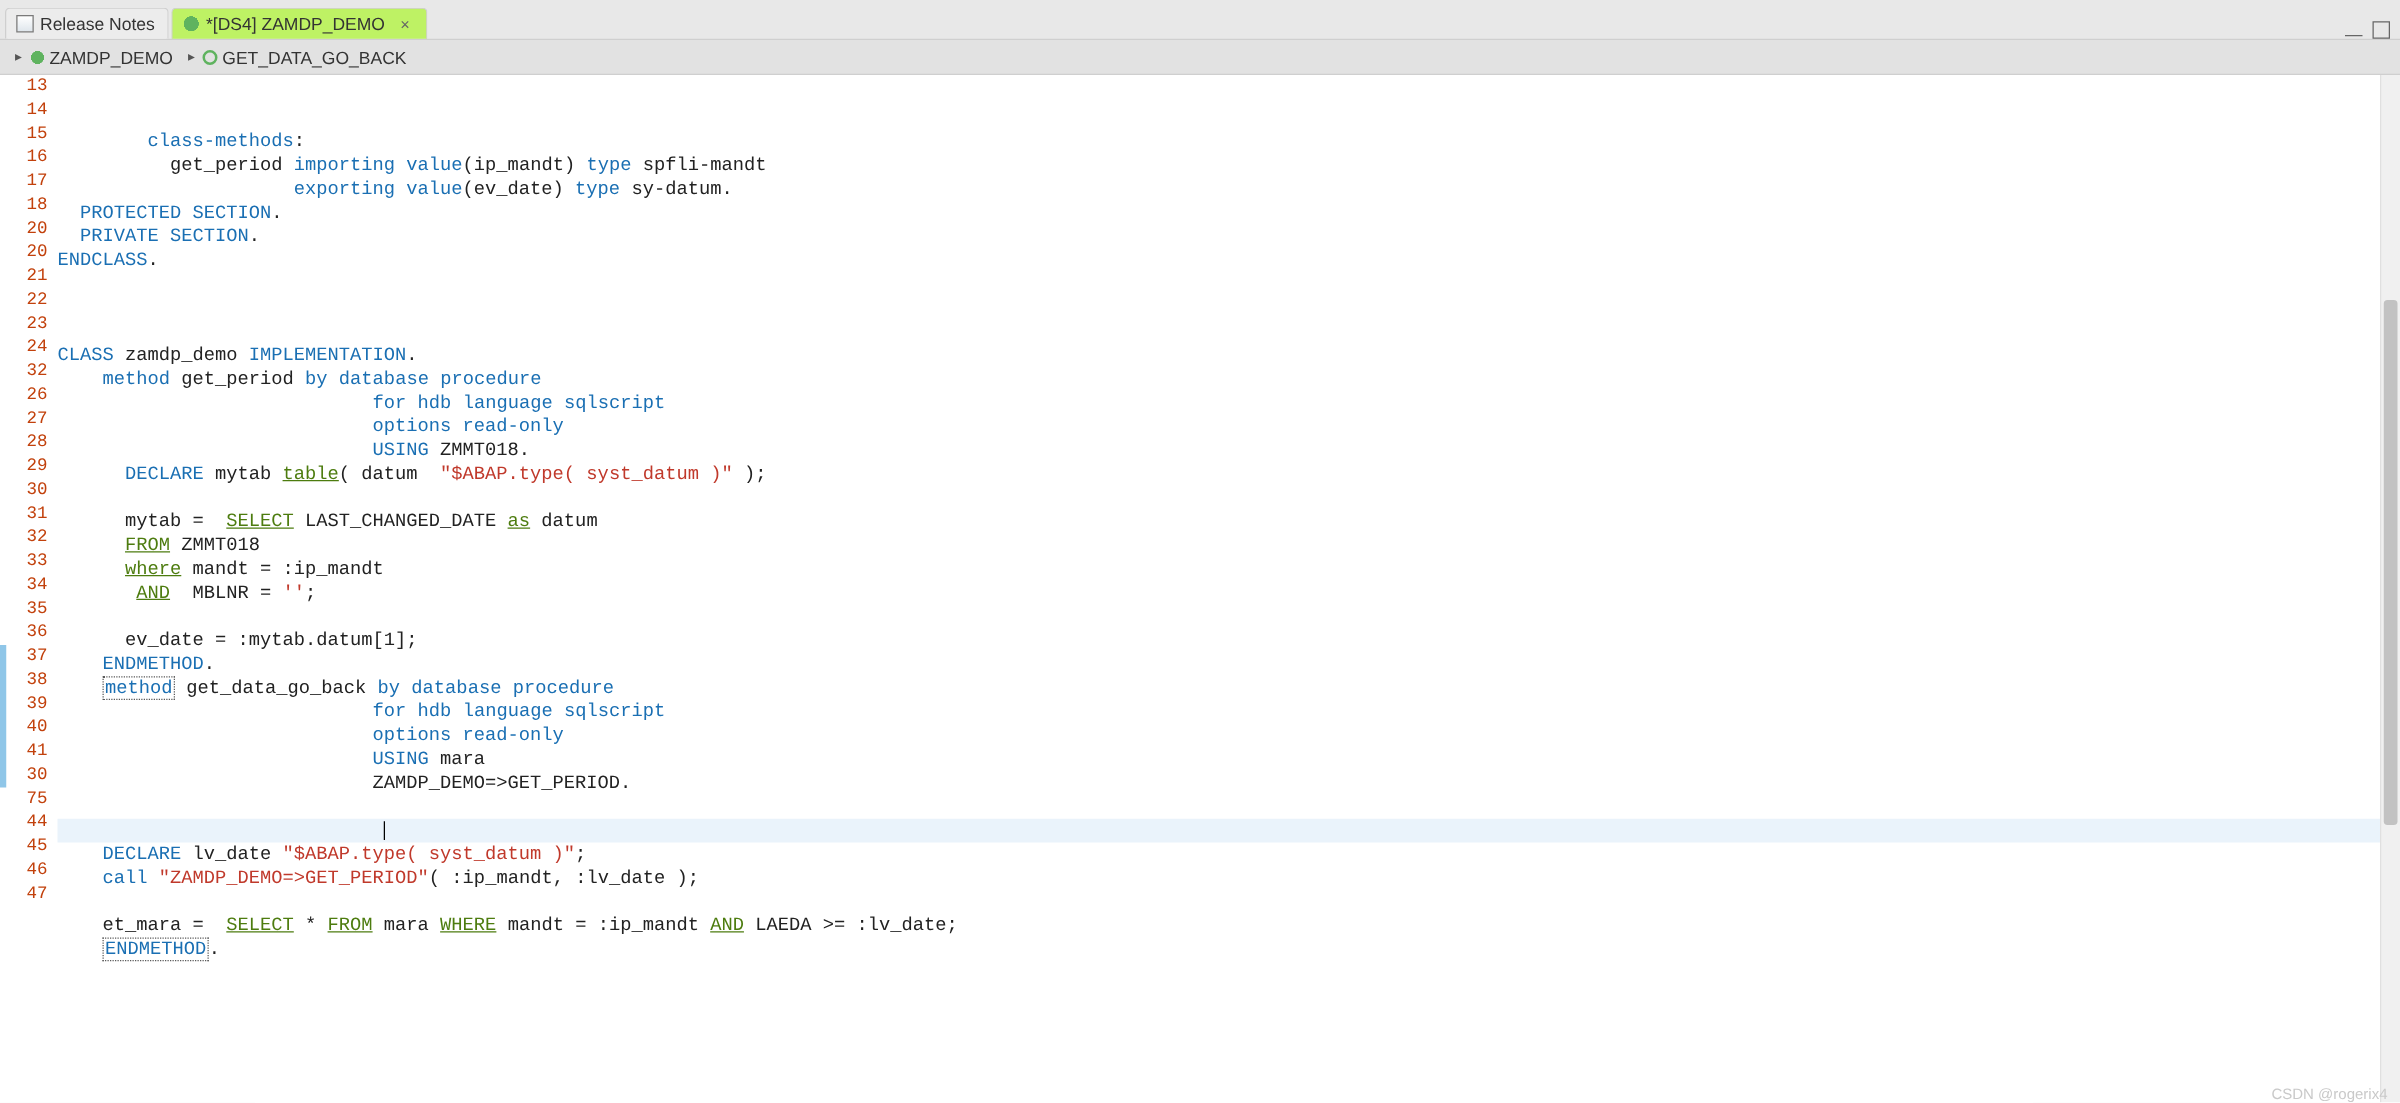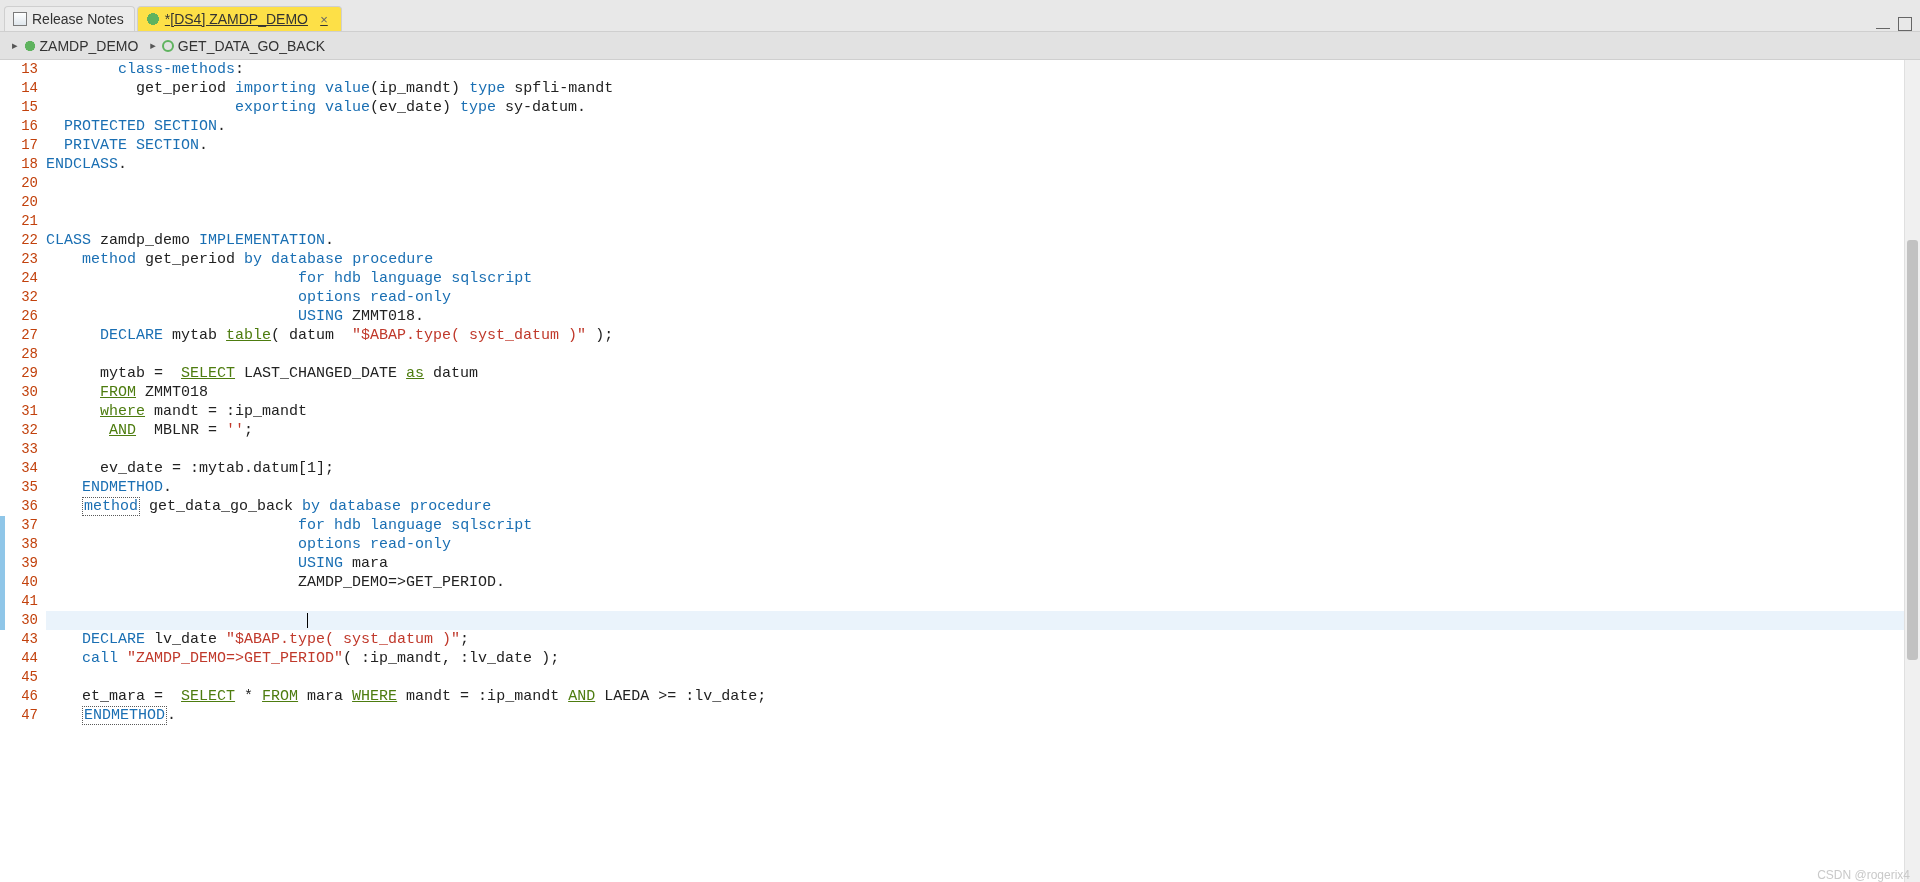--- a/index.html
+++ b/index.html
@@ -2,38 +2,38 @@
 <html><head>
 <meta charset="utf-8">
 <style>
   * { margin: 0; padding: 0; box-sizing: border-box; }
   html, body { height: 100%; font-family: "Segoe UI", Tahoma, sans-serif; font-size: 13px; background: #fff; color: #222; }
   .app { display: flex; flex-direction: column; width: 1920px; height: 882px; background: #f5f5f5; }
 
   
   .tabbar { display: flex; align-items: flex-end; height: 32px; background: #e8e8e8; border-bottom: 1px solid #cfcfcf; padding-left: 4px; }
   .tab { display: flex; align-items: center; gap: 5px; padding: 4px 10px 4px 8px; background: #ececec; border: 1px solid #cfcfcf; border-bottom: none; border-radius: 4px 4px 0 0; margin-right: 2px; font-size: 14px; color: #333; cursor: pointer; }
-  .tab.active { background: #fde047; text-decoration: underline; }
+  .tab.active { background: #bef264; }
   .tab .icon { width: 14px; height: 14px; display: inline-block; }
   .tab .close { width: 14px; height: 14px; display: inline-flex; justify-content: center; align-items: center; font-size: 13px; color: #666; margin-left: 4px; }
   .tabbar-right { margin-left: auto; display: flex; gap: 8px; padding-right: 8px; }
   .win-icon { width: 14px; height: 14px; border: 1px solid #666; display: inline-block; }
 
   
   .breadcrumb { display: flex; align-items: center; height: 28px; background: #e2e2e2; border-bottom: 1px solid #cfcfcf; padding-left: 6px; font-size: 14px; color: #333; }
   .crumb { display: flex; align-items: center; gap: 4px; padding: 2px 6px; cursor: pointer; }
   .crumb .chev { color: #555; font-size: 11px; margin-right: 2px; }
   .crumb-icon { width: 12px; height: 12px; display: inline-block; }
 
   
   .editor-wrap { flex: 1; display: flex; background: #fff; overflow: hidden; position: relative; }
   .marker-col { width: 8px; background: #fff; }
   .gutter { width: 36px; background: #fff; text-align: right; padding-right: 6px; color: #c2410c; font-family: Consolas, "Courier New", monospace; font-size: 14px; line-height: 19px; user-select: none; }
   .gutter .ln { height: 19px; }
-  .code { flex: 1; font-family: Consolas, "Courier New", monospace; font-size: 15px; line-height: 19px; white-space: pre; position: relative; padding-left: 2px; }
+  .code { flex: 1; font-family: Consolas, "Courier New", monospace; font-size: 15px; line-height: 19px; white-space: pre; position: relative; padding-left: 2px; margin-top: 44px; }
   .code .line { height: 19px; display: block; }
   .code .current { background: #eaf3fb; }
   .code .boxed { border: 1px dotted #5a5a5a; padding: 0 1px; }
   .scroll-track { width: 16px; background: #f0f0f0; border-left: 1px solid #e0e0e0; position: relative; }
   .scroll-thumb { position: absolute; left: 2px; right: 2px; top: 180px; height: 420px; background: #c2c2c2; border-radius: 3px; }
 
   
   .marker-col .stripe { position: absolute; left: 0; width: 5px; background: #8fc6e8; }
 
   .editor-rows { display: flex; flex-direction: column; }
@@ -115,21 +115,21 @@
         <div class="ln">33</div>
         <div class="ln">34</div>
         <div class="ln">35</div>
         <div class="ln">36</div>
         <div class="ln">37</div>
         <div class="ln">38</div>
         <div class="ln">39</div>
         <div class="ln">40</div>
         <div class="ln">41</div>
         <div class="ln">30</div>
-        <div class="ln">43</div>
+        <div class="ln">75</div>
         <div class="ln">44</div>
         <div class="ln">45</div>
         <div class="ln">46</div>
         <div class="ln">47</div>
       </div>
     <div class="code editor-rows"><span class="line"><span>        </span><span class="kw">class-methods</span><span>:</span></span><span class="line"><span>          </span><span>get_period </span><span class="kw">importing</span><span> </span><span class="kw">value</span><span>(ip_mandt) </span><span class="kw">type</span><span> spfli-mandt</span></span><span class="line"><span>                     </span><span class="kw">exporting</span><span> </span><span class="kw">value</span><span>(ev_date) </span><span class="kw">type</span><span> sy-datum.</span></span><span class="line"><span>  </span><span class="kw">PROTECTED SECTION</span><span>.</span></span><span class="line"><span>  </span><span class="kw">PRIVATE SECTION</span><span>.</span></span><span class="line"><span class="kw">ENDCLASS</span><span>.</span></span><span class="line"><span></span></span><span class="line"><span></span></span><span class="line"><span></span></span><span class="line"><span class="kw">CLASS</span><span> zamdp_demo </span><span class="kw">IMPLEMENTATION</span><span>.</span></span><span class="line"><span>    </span><span class="kw">method</span><span> get_period </span><span class="kw">by</span><span> </span><span class="kw">database</span><span> </span><span class="kw">procedure</span></span><span class="line"><span>                            </span><span class="kw">for</span><span> </span><span class="kw">hdb</span><span> </span><span class="kw">language</span><span> </span><span class="kw">sqlscript</span></span><span class="line"><span>                            </span><span class="kw">options</span><span> </span><span class="kw">read-only</span></span><span class="line"><span>                            </span><span class="kw">USING</span><span> ZMMT018.</span></span><span class="line"><span>      </span><span class="kw">DECLARE</span><span> mytab </span><span class="sql">table</span><span>( datum  </span><span class="str">"$ABAP.type( syst_datum )"</span><span> );</span></span><span class="line"><span></span></span><span class="line"><span>      mytab =  </span><span class="sql">SELECT</span><span> LAST_CHANGED_DATE </span><span class="sql">as</span><span> datum</span></span><span class="line"><span>      </span><span class="sql">FROM</span><span> ZMMT018</span></span><span class="line"><span>      </span><span class="sql">where</span><span> mandt = :ip_mandt</span></span><span class="line"><span>       </span><span class="sql">AND</span><span>  MBLNR = </span><span class="str">''</span><span>;</span></span><span class="line"><span></span></span><span class="line"><span>      ev_date = :mytab.datum[1];</span></span><span class="line"><span>    </span><span class="kw">ENDMETHOD</span><span>.</span></span><span class="line"><span>    </span><span class="kw boxed">method</span><span> get_data_go_back </span><span class="kw">by</span><span> </span><span class="kw">database</span><span> </span><span class="kw">procedure</span></span><span class="line"><span>                            </span><span class="kw">for</span><span> </span><span class="kw">hdb</span><span> </span><span class="kw">language</span><span> </span><span class="kw">sqlscript</span></span><span class="line"><span>                            </span><span class="kw">options</span><span> </span><span class="kw">read-only</span></span><span class="line"><span>                            </span><span class="kw">USING</span><span> mara</span></span><span class="line"><span>                            ZAMDP_DEMO=&gt;GET_PERIOD.</span></span><span class="line"><span></span></span><span class="line current"><span>                             </span><span></span><span class="caret"></span></span><span class="line"><span>    </span><span class="kw">DECLARE</span><span> lv_date </span><span class="str">"$ABAP.type( syst_datum )"</span><span>;</span></span><span class="line"><span>    </span><span class="kw">call</span><span> </span><span class="str">"ZAMDP_DEMO=&gt;GET_PERIOD"</span><span>( :ip_mandt, :lv_date );</span></span><span class="line"><span></span></span><span class="line"><span>    et_mara =  </span><span class="sql">SELECT</span><span> * </span><span class="sql">FROM</span><span> mara </span><span class="sql">WHERE</span><span> mandt = :ip_mandt </span><span class="sql">AND</span><span> LAEDA &gt;= :lv_date;</span></span><span class="line"><span>    </span><span class="kw boxed">ENDMETHOD</span><span>.</span></span></div>
     <div class="scroll-track">
       <div class="scroll-thumb"></div>
     </div>
     <div class="watermark">CSDN @rogerix4</div>

